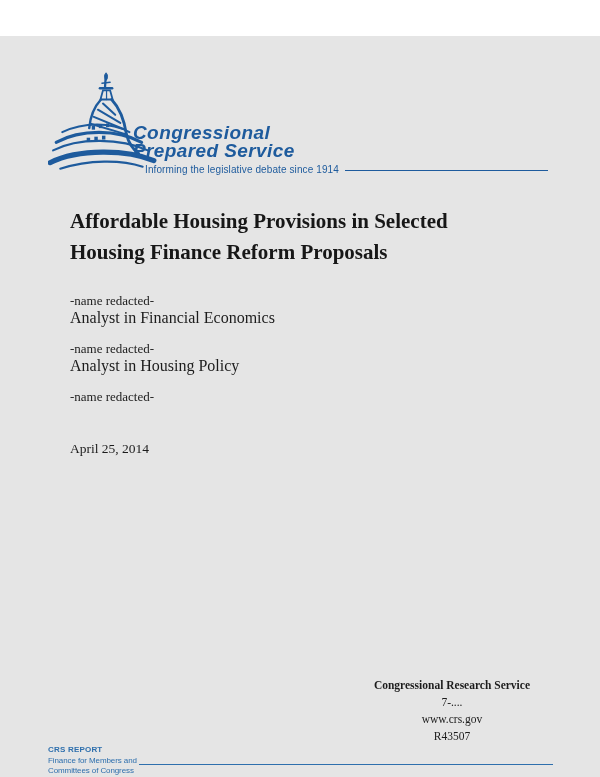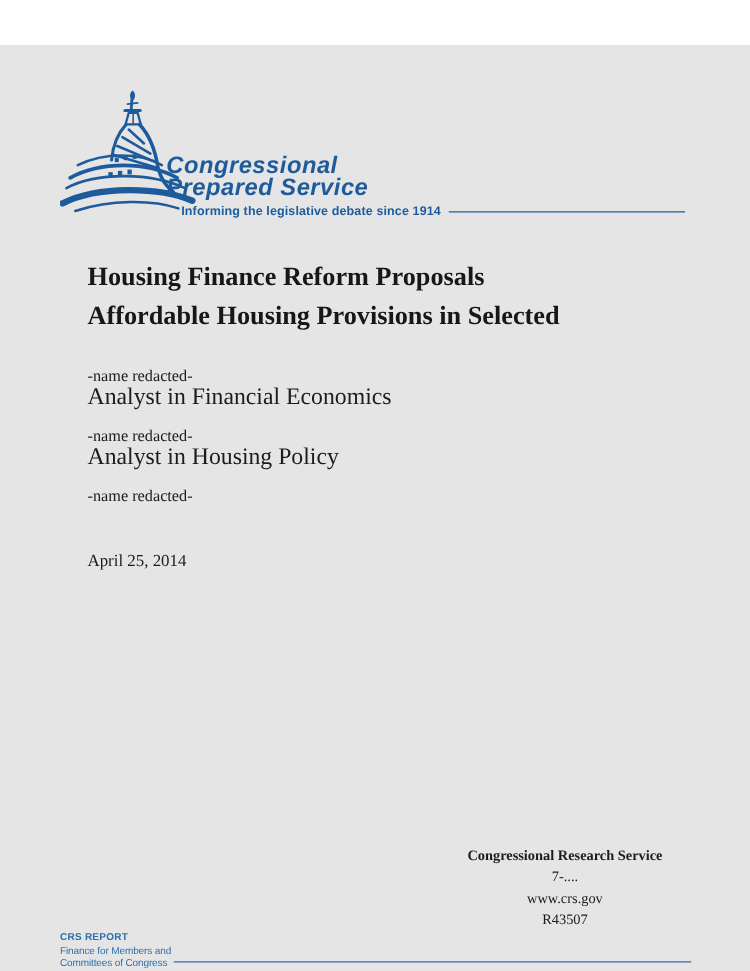--- a/index.html
+++ b/index.html
@@ -39,21 +39,21 @@
     position: absolute;
     left: 145px;
     top: 128px;
     width: 403px;
     display: flex;
     align-items: baseline;
   }
   .logo-tagline {
     color: #1e5b9d;
     font-family: "Liberation Sans", sans-serif;
-    font-weight: bold;
+    font-weight: normal;
     font-size: 10px;
     letter-spacing: 0.1px;
     white-space: nowrap;
   }
   .logo-rule {
     flex: 1;
     border-bottom: 1.5px solid #1e5b9d;
     margin-left: 6px;
     transform: translateY(-2px);
   }
@@ -77,21 +77,21 @@
     top: 256px;
   }
   .author-entry { margin-bottom: 14px; }
   .author-name {
     font-weight: normal;
     font-size: 13px;
     line-height: 17px;
     white-space: nowrap;
   }
   .author-role {
-    font-size: 19px;
+    font-size: 16px;
     line-height: 17px;
     white-space: nowrap;
   }
 
   
   .date-line {
     position: absolute;
     left: 70px;
     top: 405px;
     font-size: 13.5px;
@@ -119,21 +119,21 @@
     width: 505px;
     color: #2e6fad;
     font-family: "Liberation Sans", sans-serif;
     font-size: 8px;
     letter-spacing: -0.1px;
     line-height: 10.5px;
   }
   .footer-left .label { font-weight: bold; letter-spacing: 0.2px; }
   .footer-left-row3 {
     display: flex;
-    align-items: center;
+    align-items: flex-start;
   }
   .footer-left-rule {
     flex: 1;
     border-bottom: 1px solid #2e6fad;
     margin-left: 5px;
     transform: translateY(-2px);
   }
 </style>
 </head>
 <body>
@@ -178,22 +178,22 @@
   <div class="logo-text">
     <div>Congressional</div>
     <div>Prepared Service</div>
   </div>
   <div class="logo-tagline-row">
     <span class="logo-tagline">Informing the legislative debate since 1914</span>
     <span class="logo-rule"></span>
   </div>
 
   <div class="title-block">
+    <div>Affordable Housing Provisions in Selected</div>
     <div>Housing Finance Reform Proposals</div>
-    <div>Affordable Housing Provisions in Selected</div>
   </div>
 
   <div class="authors-block">
     <div class="author-entry">
       <div class="author-name">-name redacted-</div>
       <div class="author-role">Analyst in Financial Economics</div>
     </div>
     <div class="author-entry">
       <div class="author-name">-name redacted-</div>
       <div class="author-role">Analyst in Housing Policy</div>

